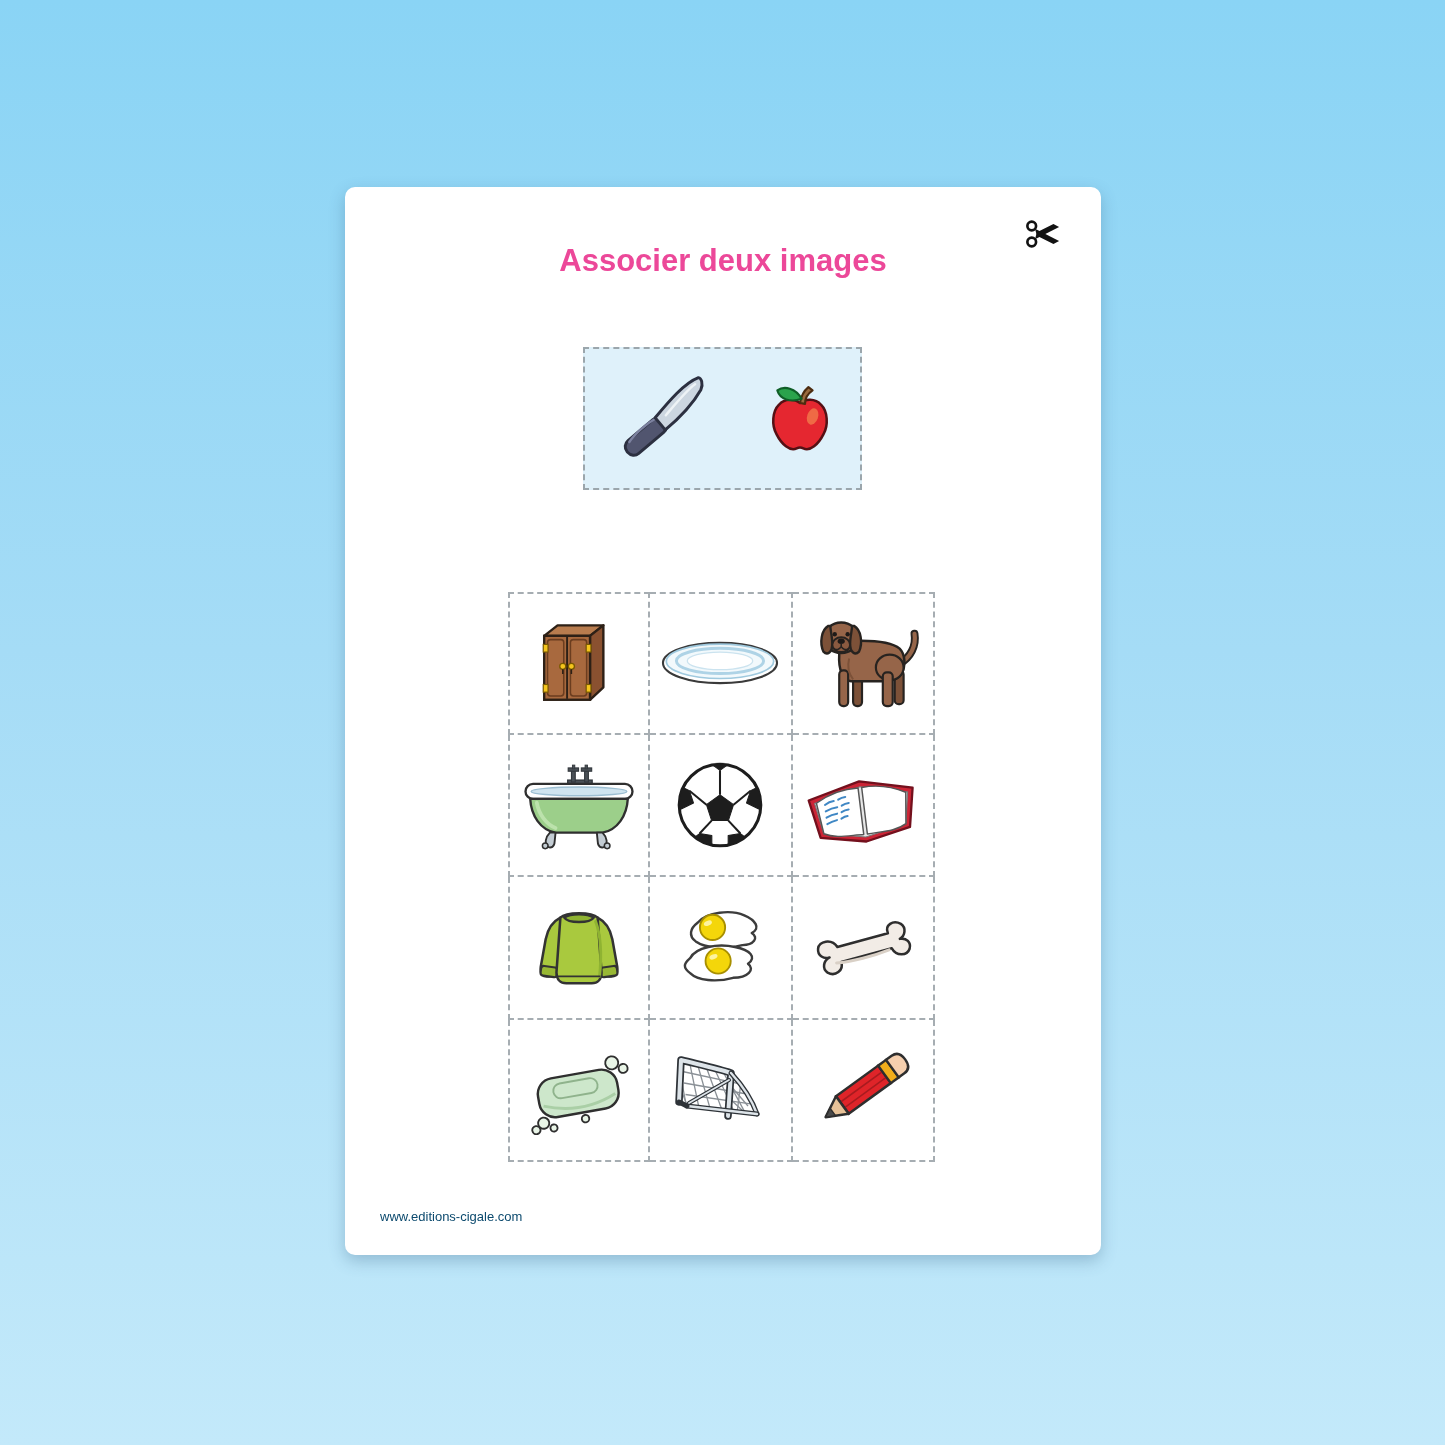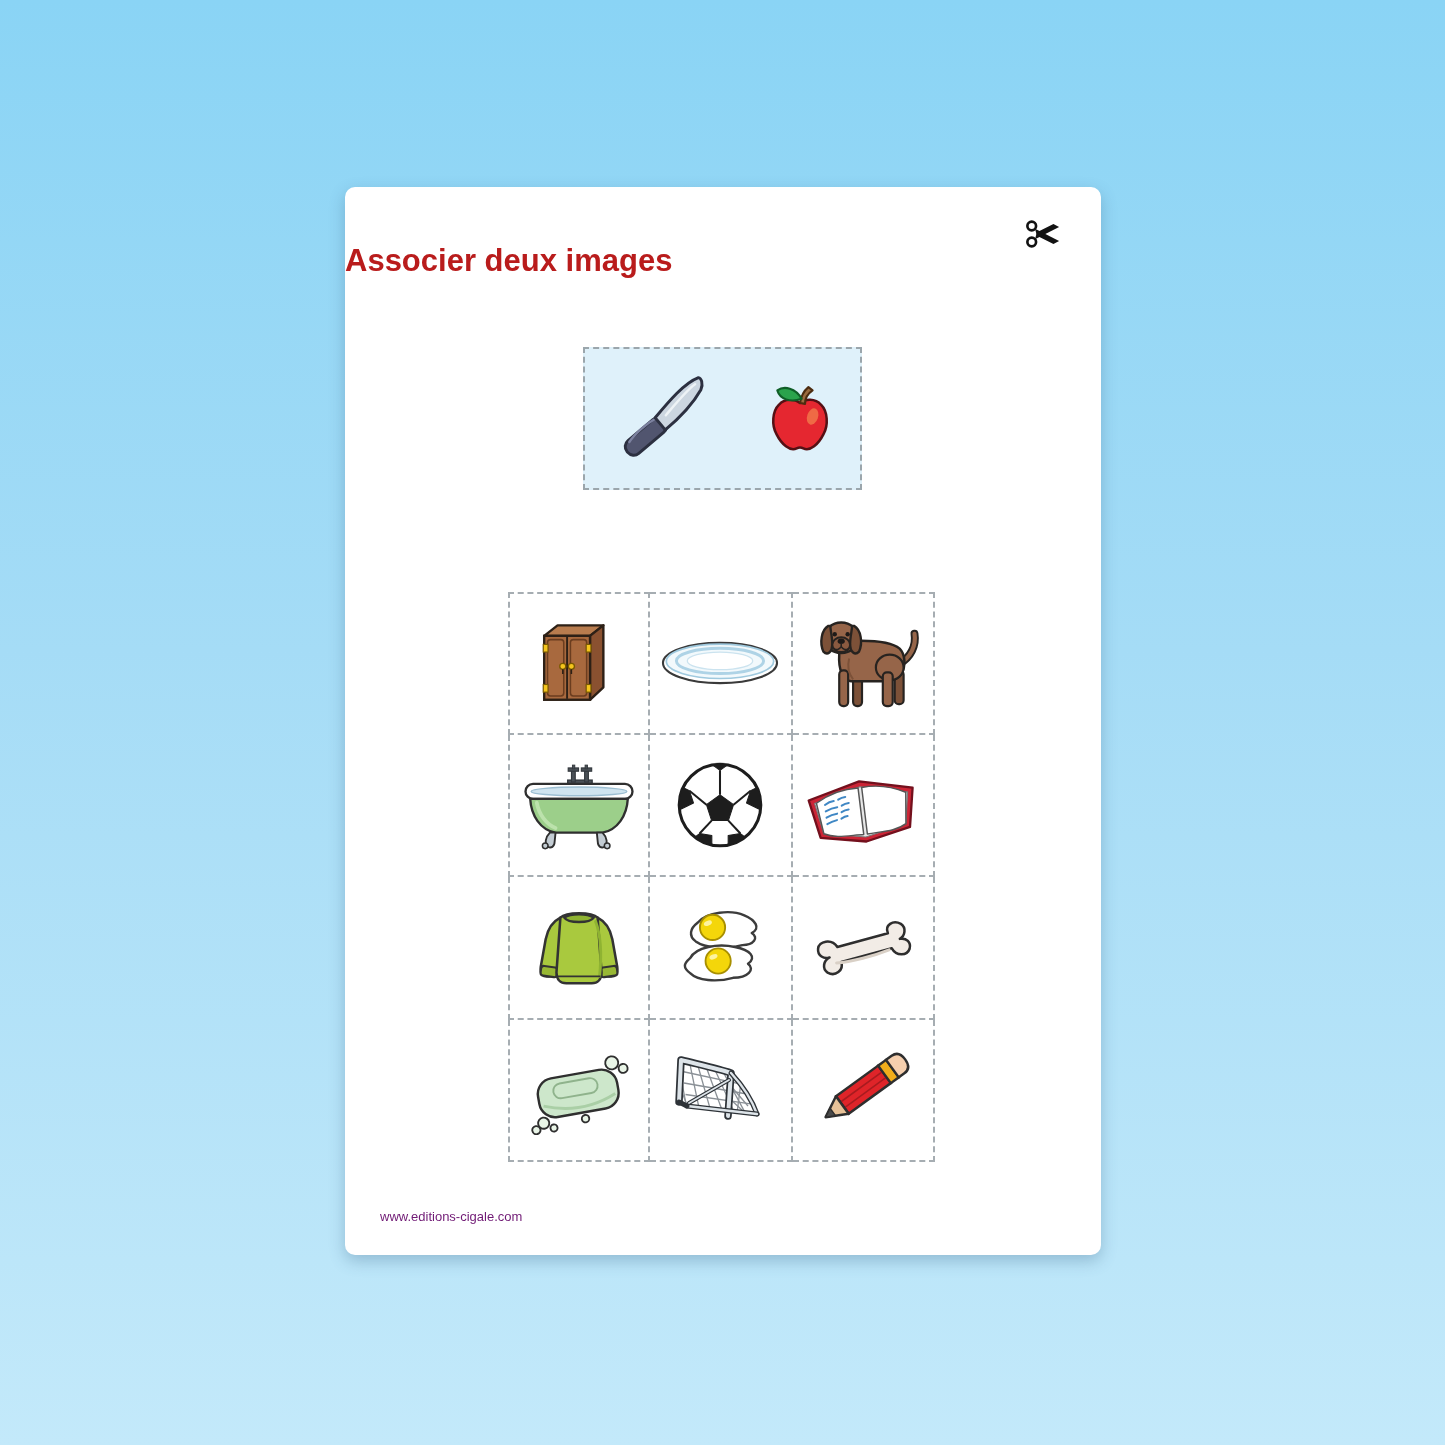--- a/index.html
+++ b/index.html
@@ -8,40 +8,40 @@
     background:linear-gradient(180deg,#8ad4f5 0%,#a5dcf6 45%,#c3e9fa 100%);
     font-family:"Liberation Sans",sans-serif;
   }
   .card{
     position:absolute;left:345px;top:187px;width:756px;height:1068px;
     background:#ffffff;border-radius:10px;
     box-shadow:0 6px 16px rgba(45,90,125,.30);
   }
   .scissors{position:absolute;top:30px;right:38px;width:38px;height:34px;}
   .title{
-    position:absolute;top:52px;left:0;width:100%;text-align:left;
-    font-weight:700;font-size:31px;line-height:43px;color:#b91c1c;
+    position:absolute;top:52px;left:0;width:100%;text-align:center;
+    font-weight:700;font-size:31px;line-height:43px;color:#ec4899;
   }
   .example{
     position:absolute;left:238px;top:160px;width:279px;height:143px;
     background:#dff1fa;border:2px dashed #9ba6ac;box-sizing:border-box;
     display:flex;align-items:center;justify-content:center;gap:24px;
   }
   .grid{
     position:absolute;left:163px;top:405px;width:427px;height:570px;
     display:grid;grid-template-columns:repeat(3,1fr);grid-template-rows:repeat(4,1fr);
   }
   .cell{
     border-right:2px dashed #a6adb2;border-bottom:2px dashed #a6adb2;
     box-sizing:border-box;display:flex;align-items:center;justify-content:center;
   }
   .cell:nth-child(3n+1){border-left:2px dashed #a6adb2;}
   .cell:nth-child(-n+3){border-top:2px dashed #a6adb2;}
   .footer{
-    position:absolute;left:35px;top:1022px;font-size:13px;color:#701a75;
+    position:absolute;left:35px;top:1022px;font-size:13px;color:#0c4a6e;
   }
   svg{display:block;}
 </style>
 </head>
 <body>
 
 <div class="card">
 
   <svg class="scissors" viewBox="0 0 40 36">
     <circle cx="7" cy="9.5" r="4.6" fill="none" stroke="#121212" stroke-width="2.8"></circle>

